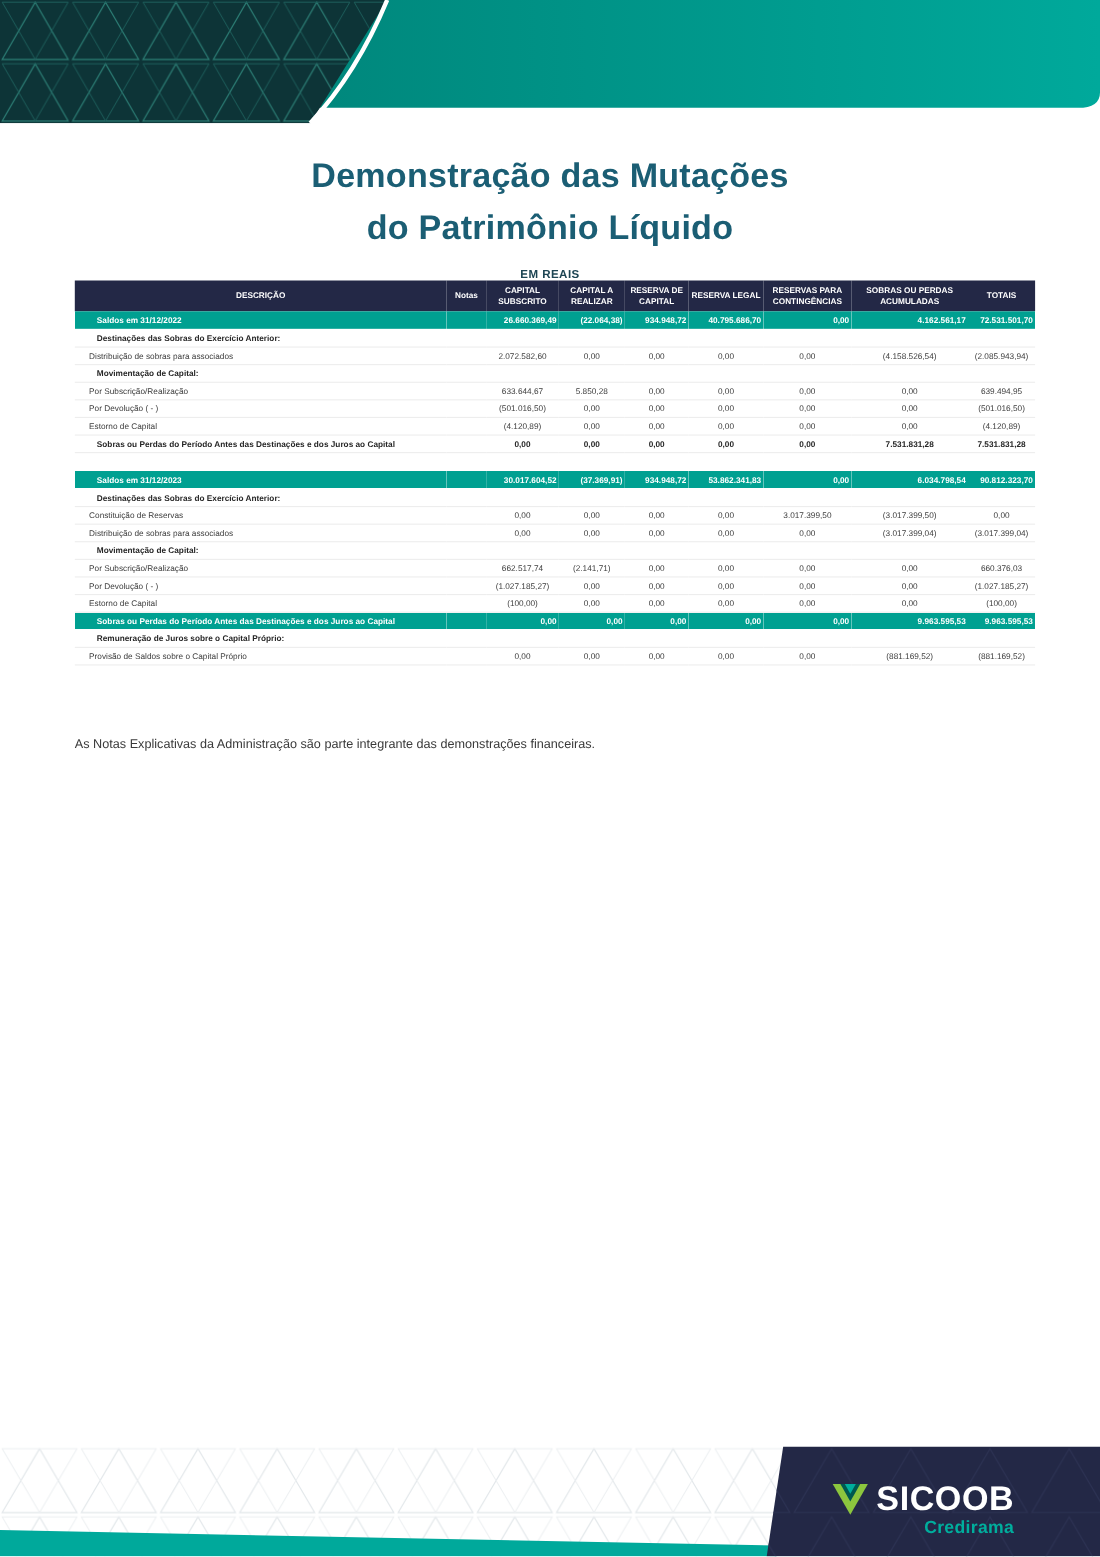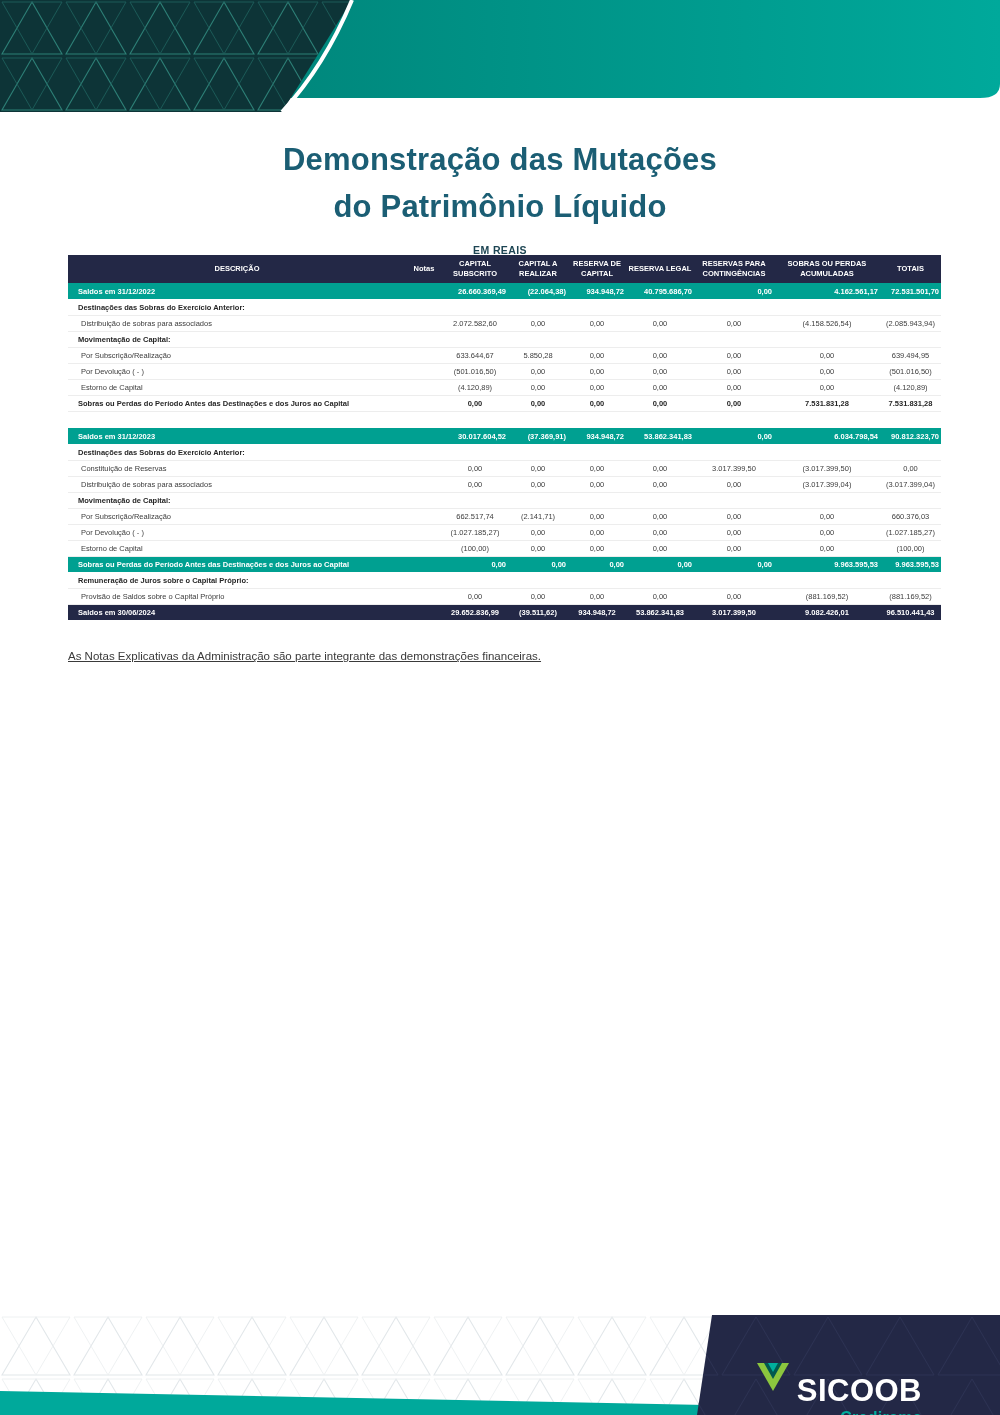--- a/index.html
+++ b/index.html
@@ -31,44 +31,44 @@
   }
   .equity th {
     background: #232846; color: #ffffff; font-size: 7.5px; font-weight: bold;
     text-align: center; vertical-align: middle; padding: 4px 2px; line-height: 1.35;
   }
   .equity td {
     font-size: 7.5px; color: #3c3c3c; height: 16px; padding: 1px 2px;
     text-align: center; vertical-align: middle; line-height: 1.2;
     white-space: nowrap; overflow: hidden;
   }
-  .equity td.desc { text-align: left; padding-left: 10px; }
+  .equity td.desc { text-align: left; padding-left: 20px; }
   .equity tbody tr { border-bottom: 1px solid #ededed; }
   .row-item td.desc { padding-left: 13px; }
   .row-section td, .row-bold td { font-weight: bold; color: #262626; }
   .row-teal td { background: #00a091; color: #ffffff; font-weight: bold; text-align: right; }
   .row-teal { border-bottom: 1px solid #ffffff !important; }
   .row-dark td { background: #232846; color: #ffffff; font-weight: bold; }
   .row-dark { border-bottom: none !important; }
   .row-spacer { border-bottom: none !important; }
   .row-spacer td { height: 17px; background: #ffffff; }
 
   .footnote {
-    position: absolute; top: 650px; left: 68px;
-    font-size: 11.5px; color: #3a3a3a; text-decoration: underline;
+    position: absolute; top: 671px; left: 68px;
+    font-size: 11.5px; color: #3a3a3a;
   }
 
   .bottom-band { position: absolute; bottom: 0; left: 0; width: 1000px; height: 100px; }
   .bottom-band svg.bg { display: block; width: 100%; height: 100%; }
   .logo {
     position: absolute; right: 78px; top: 32px; text-align: right;
     color: #ffffff;
   }
   .logo-row { display: flex; align-items: center; justify-content: flex-end; gap: 7px; }
-  .logo-word { font-size: 31px; font-weight: bold; letter-spacing: 0.5px; color: #ffffff; line-height: 1; margin-top: 28px; }
+  .logo-word { font-size: 31px; font-weight: bold; letter-spacing: 0.5px; color: #ffffff; line-height: 1; }
   .logo-sub { font-size: 16px; font-weight: bold; color: #00ae9d; margin-top: 3px; letter-spacing: 0.3px; }
 </style>
 </head>
 <body>
 
 <div class="top-band">
   <svg viewBox="0 0 1000 112" preserveAspectRatio="none">
     <defs>
       <linearGradient id="tealGrad" x1="0" y1="0" x2="1" y2="0">
         <stop offset="0" stop-color="#007a70"></stop>
@@ -322,31 +322,20 @@
       <tr class="row-item">
         <td class="desc">Provisão de Saldos sobre o Capital Próprio</td>
         <td></td>
         <td class="num">0,00</td>
         <td class="num">0,00</td>
         <td class="num">0,00</td>
         <td class="num">0,00</td>
         <td class="num">0,00</td>
         <td class="num">(881.169,52)</td>
         <td class="num">(881.169,52)</td>
-      </tr>
-      <tr class="row-dark">
-        <td class="desc">Saldos em 30/06/2024</td>
-        <td></td>
-        <td class="num">29.652.836,99</td>
-        <td class="num">(39.511,62)</td>
-        <td class="num">934.948,72</td>
-        <td class="num">53.862.341,83</td>
-        <td class="num">3.017.399,50</td>
-        <td class="num">9.082.426,01</td>
-        <td class="num">96.510.441,43</td>
       </tr>
     </tbody>
 </table>
 
 <p class="footnote">As Notas Explicativas da Administração são parte integrante das demonstrações financeiras.</p>
 
 <div class="bottom-band">
   <svg class="bg" viewBox="0 0 1000 100" preserveAspectRatio="none">
     <defs>
       <pattern id="triLight" width="72" height="62" patternUnits="userSpaceOnUse">

